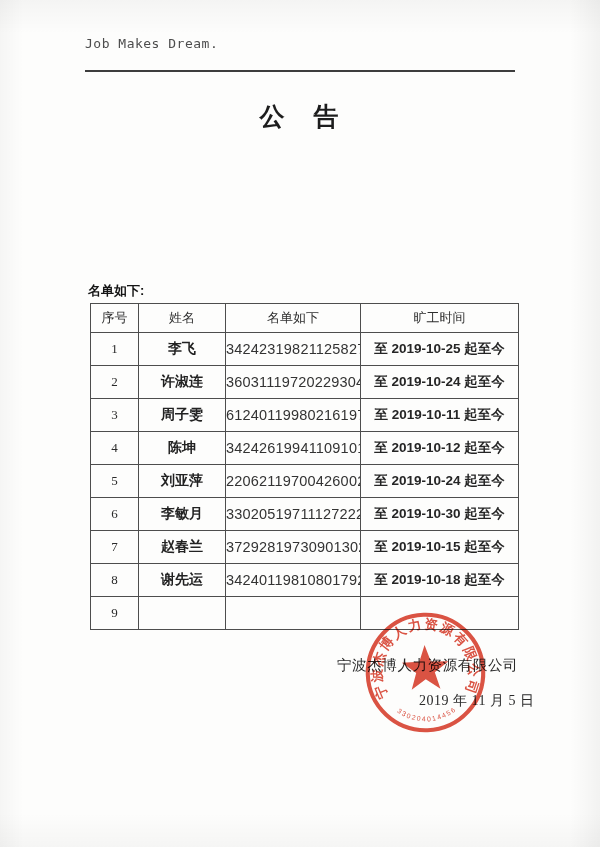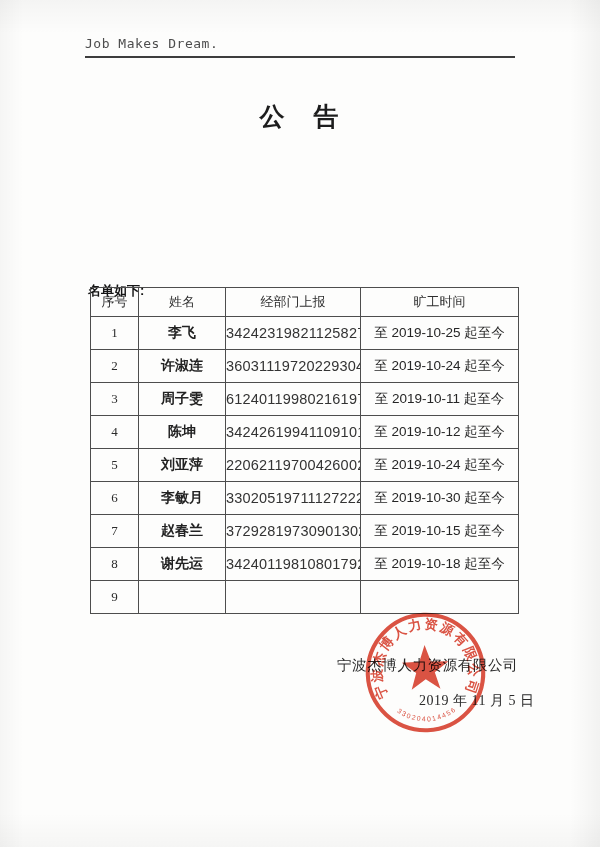--- a/index.html
+++ b/index.html
@@ -12,21 +12,21 @@
     position:relative;width:600px;height:847px;overflow:hidden;
     background:
       linear-gradient(to right, rgba(0,0,0,0.03), rgba(0,0,0,0) 4%, rgba(0,0,0,0) 95%, rgba(0,0,0,0.045)),
       linear-gradient(to bottom, rgba(0,0,0,0.035), rgba(0,0,0,0) 4%, rgba(0,0,0,0) 96%, rgba(0,0,0,0.03)),
       #fdfdfc;
     color:#2c2c2c;
   }
   .header{
     position:absolute;left:85px;width:430px;top:36px;
     display:flex;justify-content:space-between;align-items:flex-end;
-    border-bottom:2px solid #3d3d3d;padding-bottom:5px;
+    border-bottom:2px solid #3d3d3d;padding-bottom:19px;
   }
   .slogan{
     font-family:"DejaVu Sans Mono","Liberation Mono",monospace;
     font-size:13px;color:#4d4d4d;letter-spacing:0.5px;
   }
   .doc-number{font-size:13px;color:#333;}
   .doc-number .num{
     font-family:"DejaVu Sans Mono","Liberation Mono",monospace;
     letter-spacing:0.3px;color:#3a3a3a;
   }
@@ -39,21 +39,21 @@
     position:absolute;top:152px;left:88px;width:427px;
     font-size:16px;line-height:32.5px;text-align:justify;
     text-indent:2em;color:#262626;
   }
   .list-label{
     position:absolute;top:282px;left:88px;
     font-family:"Liberation Sans","DejaVu Sans",sans-serif;
     font-size:13px;font-weight:bold;color:#151515;
   }
   table.roster{
-    position:absolute;top:287px;left:90px;width:428px;
+    position:absolute;top:303px;left:90px;width:428px;
     border-collapse:collapse;table-layout:fixed;border-radius:17px;
   }
   table.roster th, table.roster td{
     border:1px solid #4d4d4d;text-align:center;vertical-align:middle;
     padding:0;overflow:hidden;white-space:nowrap;
   }
   table.roster th{
     height:28px;font-weight:normal;font-size:13px;color:#2e2e2e;
   }
   table.roster td{height:32px;}
@@ -65,21 +65,21 @@
   td.cell-name{
     font-family:"Liberation Sans","DejaVu Sans",sans-serif;
     font-size:14px;font-weight:600;color:#222;
   }
   td.cell-id{
     font-family:"Liberation Sans","DejaVu Sans",sans-serif;
     font-size:14.5px;color:#333;letter-spacing:0.2px;
   }
   td.cell-time{
     font-family:"Liberation Sans","DejaVu Sans",sans-serif;
-    font-size:13.5px;font-weight:400;color:#252525;
+    font-size:13.5px;font-weight:700;color:#252525;
   }
   .footer-company{
     position:absolute;top:656px;left:337px;
     font-size:14.5px;letter-spacing:0.6px;color:#2a2a2a;
   }
   .footer-date{
     position:absolute;top:692px;left:388px;
     font-size:14px;letter-spacing:0.5px;color:#2a2a2a;margin-left:31px;
   }
   .stamp{
@@ -106,21 +106,21 @@
     <colgroup>
       <col class="c-index">
         <col class="c-name">
         <col class="c-id">
         <col class="c-time">
     </colgroup>
     <thead>
       <tr>
         <th>序号</th>
         <th>姓名</th>
-        <th>经部门上报</th>
+        <th>名单如下</th>
         <th>旷工时间</th>
       </tr>
     </thead>
     <tbody>
         <tr>
           <td class="cell-index">1</td>
           <td class="cell-name">李飞</td>
           <td class="cell-id">342423198211258275</td>
           <td class="cell-time">至 2019-10-25 起至今</td>
         </tr>

